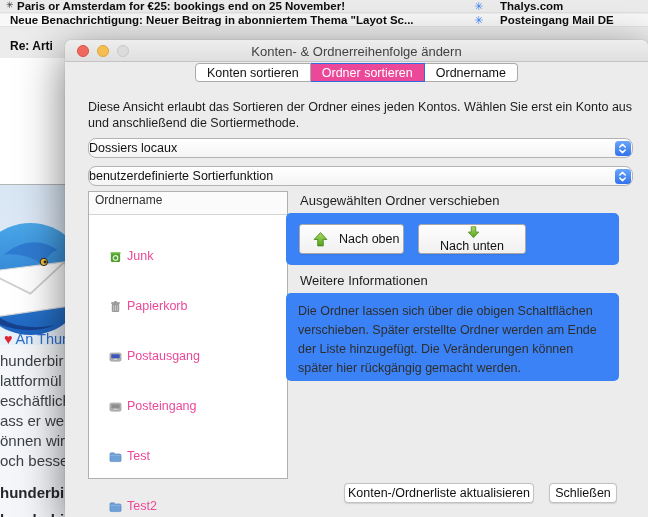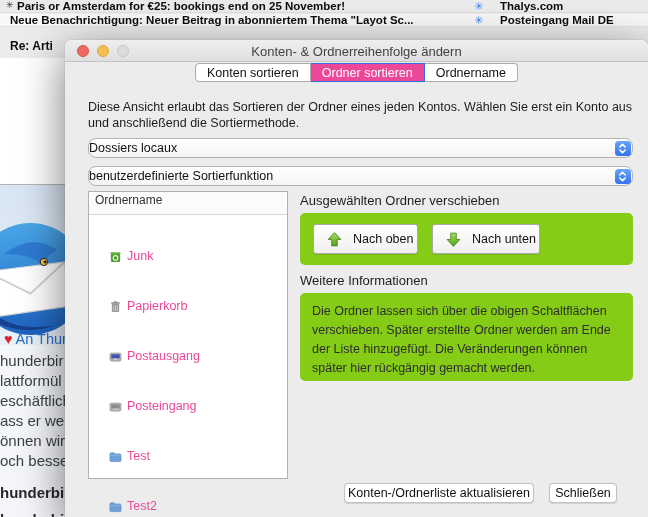--- a/index.html
+++ b/index.html
@@ -87,31 +87,31 @@
   .folder-header {
     height:23px; line-height:16px; padding-left:6px; font-size:12px; color:#333;
     background:#fbfbfb; border-bottom:1px solid #d4d4d4;
   }
   .folder-row { height:18px; display:flex; align-items:center; padding-left:20px; font-size:12.5px; color:#ec4899;margin-top:32px; }
   .folder-row svg { width:13px; height:13px; margin-right:5px; flex:none; }
   
   .sec-heading { position:absolute; left:235px; font-size:13px; color:#1d1d1d; }
   #heading-move { top:153px; }
   #heading-info { top:233px; }
-  .panel { position:absolute; left:235px; width:333px; background:#84cc16; border-radius:5px;text-decoration:underline; }
+  .panel { position:absolute; left:221px; width:333px; background:#3b82f6; border-radius:5px;text-decoration:underline; }
   #panel-move { top:173px; height:52px; }
   #panel-info { top:253px; height:88px; }
   .move-btn {
     position:absolute; top:11px; height:30px;
     background:linear-gradient(#fefefe,#f0f0f0); border:1px solid #a9a9a9; border-radius:3px;
     display:flex; align-items:center; font-size:12.5px; color:#111;
     box-shadow:0 1px 1px rgba(0,0,0,.08);
   }
   #btn-up { left:13px; width:105px; }
-  #btn-down { left:132px; width:108px; }
+  #btn-down { left:132px; width:108px;flex-direction:column; }
   .move-btn svg { width:17px; height:17px; margin:0 10px 0 12px; }
   .info-text { position:absolute; left:12px; top:9px; width:312px; font-size:12.5px; line-height:19px; color:#2e2e2e; }
   
   .footer-btn {
     position:absolute; top:443px; height:20px;
     background:#ffffff; border:1px solid #c2c2c2; border-radius:4px;
     font-size:12.5px; color:#111; text-align:center; line-height:18px;
     box-shadow:0 0.5px 1px rgba(0,0,0,.12);
   }
   #btn-refresh { left:279px; width:190px; }

